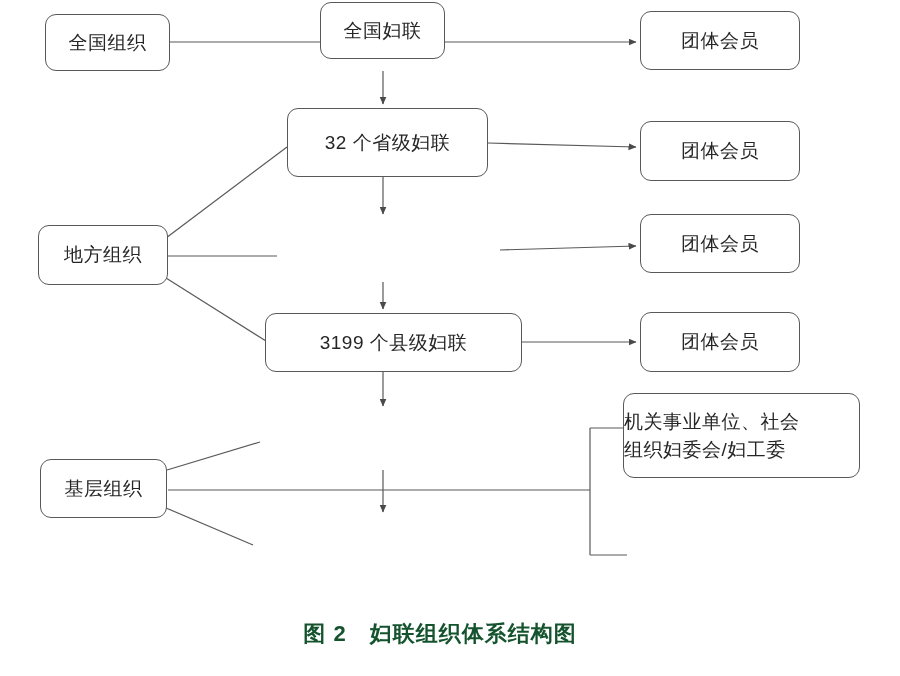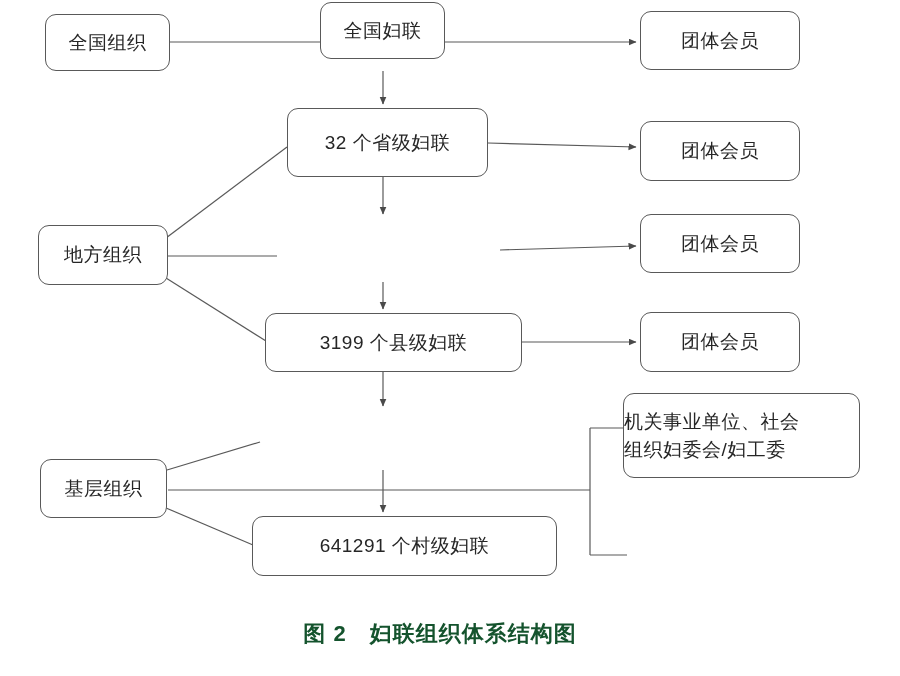--- a/index.html
+++ b/index.html
@@ -60,21 +60,20 @@
     <line x1="383" y1="470" x2="383" y2="512" marker-end="url(#arrow)"></line>
   </svg>
 
   <div class="node" style="left:45px;top:14px;width:125px;height:57px">全国组织</div>
   <div class="node" style="left:38px;top:225px;width:130px;height:60px">地方组织</div>
   <div class="node" style="left:40px;top:459px;width:127px;height:59px">基层组织</div>
 
   <div class="node" style="left:320px;top:2px;width:125px;height:57px">全国妇联</div>
   <div class="node" style="left:287px;top:108px;width:201px;height:69px">32 个省级妇联</div>
   <div class="node" style="left:265px;top:313px;width:257px;height:59px">3199 个县级妇联</div>
-  <div class="node" style="left:252px;top:516px;width:305px;height:60px">641291 个村级妇联</div>
 
   <div class="node" style="left:640px;top:11px;width:160px;height:59px">团体会员</div>
   <div class="node" style="left:640px;top:121px;width:160px;height:60px">团体会员</div>
   <div class="node" style="left:640px;top:214px;width:160px;height:59px">团体会员</div>
   <div class="node" style="left:640px;top:312px;width:160px;height:60px">团体会员</div>
 
   <div class="node left-align" style="left:623px;top:393px;width:237px;height:85px">机关事业单位、社会
 组织妇委会/妇工委</div>
 
   <div class="caption">图 2　妇联组织体系结构图</div>

